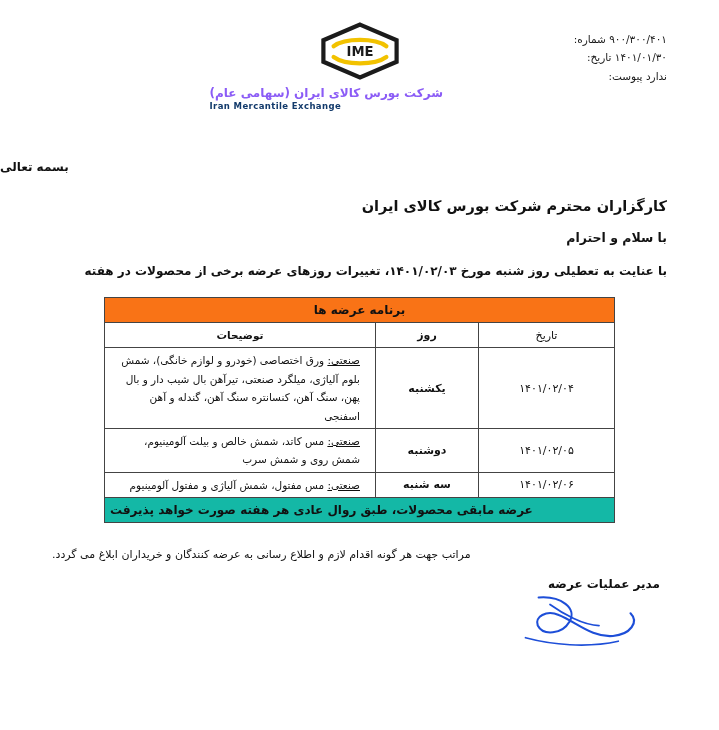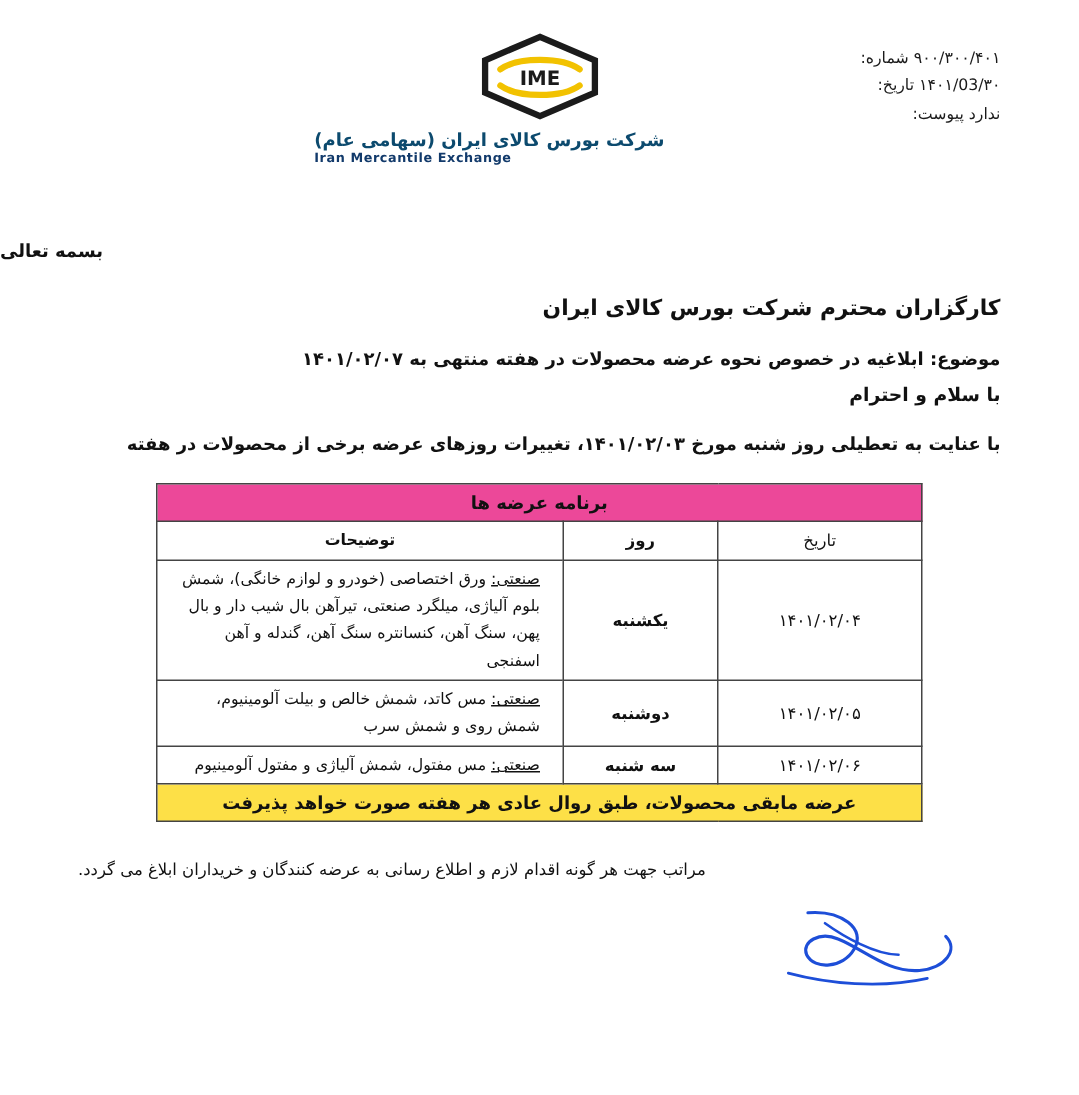--- a/index.html
+++ b/index.html
@@ -44,21 +44,21 @@
     text-align:left;
   }
   .logo-mark{
     width:84px;height:58px;
     margin:0 auto 6px auto;
     display:block;
   }
   .org-fa{
     font-size:12px;
     font-weight:bold;
-    color:#0c4a6e;
+    color:#8b5cf6;
     letter-spacing:0;
     margin-bottom:1px;
   }
   .org-en{
     font-size:8.5px;
     color:#123a6b;
     direction:ltr;
     letter-spacing:.4px;
     font-weight:bold;
   }
@@ -106,33 +106,33 @@
     border-collapse:collapse;
     direction:rtl;
     font-size:10.5px;
   }
   table td,table th{
     border:1px solid #444;
     padding:3px 15px;
     vertical-align:middle;
   }
   .tbl-title{
-    background:#ec4899;
+    background:#f97316;
     text-align:center;
     font-size:12px;
     font-weight:bold;
     padding:5px;
   }
   .c-date{width:105px;text-align:center;font-weight:normal;font-size:11px;}
   .c-day{width:72px;text-align:center;font-weight:bold;font-size:11px;}
   .c-desc{text-align:right;line-height:1.75;font-size:10.5px;}
   .c-desc u{text-decoration:underline;}
   .note-row td{
-    background:#fde047;
-    text-align:center;
+    background:#14b8a6;
+    text-align:left;
     font-weight:bold;
     font-size:12px;
     padding:5px;
   }
 
   
   .closing{
     text-align:left;
     font-size:11px;
     margin:22px 52px 0 52px;
@@ -169,21 +169,21 @@
 <div class="page">
 
   <div class="header">
 
     <div class="meta">
       <div>
         <span class="val">۹۰۰/۳۰۰/۴۰۱</span>
         <span class="lbl">شماره:</span>
       </div>
       <div>
-        <span class="val">۱۴۰۱/03/۳۰</span>
+        <span class="val">۱۴۰۱/۰۱/۳۰</span>
         <span class="lbl">تاریخ:</span>
       </div>
       <div>
         <span class="val">ندارد</span>
         <span class="lbl">پیوست:</span>
       </div>
     </div>
 
     <div class="logo-block">
       <svg class="logo-mark" viewBox="0 0 140 96">
@@ -197,21 +197,20 @@
       </svg>
       <div class="org-fa">شرکت بورس کالای ایران (سهامی عام)</div>
       <div class="org-en">Iran Mercantile Exchange</div>
     </div>
   </div>
 
   <div class="basmala">بسمه تعالی</div>
 
   <div class="addressee">کارگزاران محترم شرکت بورس کالای ایران</div>
 
-  <div class="subject">موضوع: ابلاغیه در خصوص نحوه عرضه محصولات در هفته منتهی به ۱۴۰۱/۰۲/۰۷</div>
 
   <div class="salutation">با سلام و احترام</div>
 
   <div class="para">با عنایت به تعطیلی روز شنبه مورخ ۱۴۰۱/۰۲/۰۳، تغییرات روزهای عرضه برخی از محصولات در هفته</div>
 
   <div class="tbl-wrap">
     <table>
       <tbody>
         <tr>
           <td class="tbl-title" colspan="3">برنامه عرضه ها</td>
@@ -243,20 +242,21 @@
         <tr class="note-row">
           <td colspan="3">عرضه مابقی محصولات، طبق روال عادی هر هفته صورت خواهد پذیرفت</td>
         </tr>
       </tbody>
     </table>
   </div>
 
   <div class="closing">مراتب جهت هر گونه اقدام لازم و اطلاع رسانی به عرضه کنندگان و خریداران ابلاغ می گردد.</div>
 
   <div class="sign">
+    <div class="sign-title">مدیر عملیات عرضه</div>
     <svg class="sign-mark" viewBox="0 0 220 80">
       <path d="M35 12 C60 10, 80 24, 70 40 C62 54, 40 56, 34 44 C30 34, 44 26, 58 32 C78 40, 96 58, 120 56 C140 54, 150 40, 140 30" fill="none" stroke="#1d4ed8" stroke-width="2.4" stroke-linecap="round"></path>
       <path d="M48 20 C62 30, 86 44, 104 44" fill="none" stroke="#1d4ed8" stroke-width="2" stroke-linecap="round"></path>
       <path d="M20 58 C50 66, 90 70, 126 62" fill="none" stroke="#1d4ed8" stroke-width="2" stroke-linecap="round"></path>
     </svg>
   </div>
 
 </div>
 
 </body></html>

